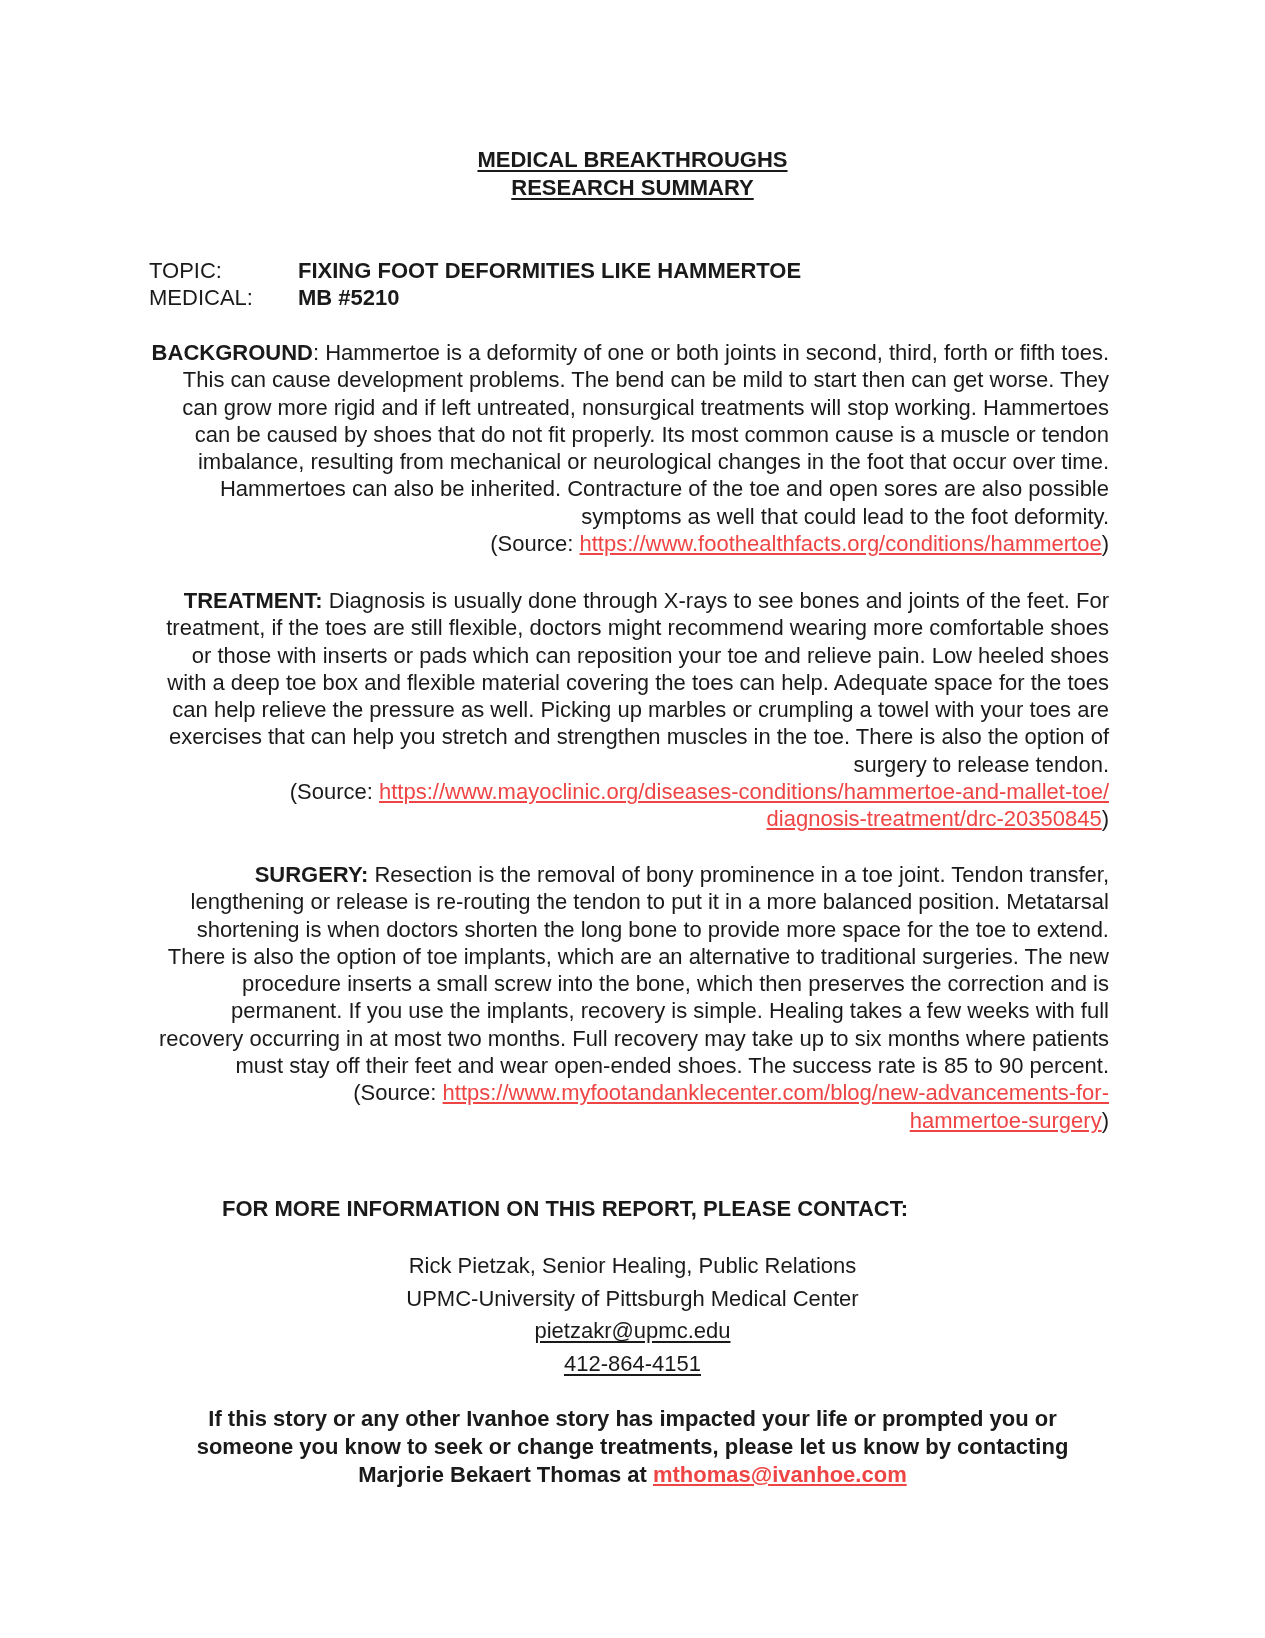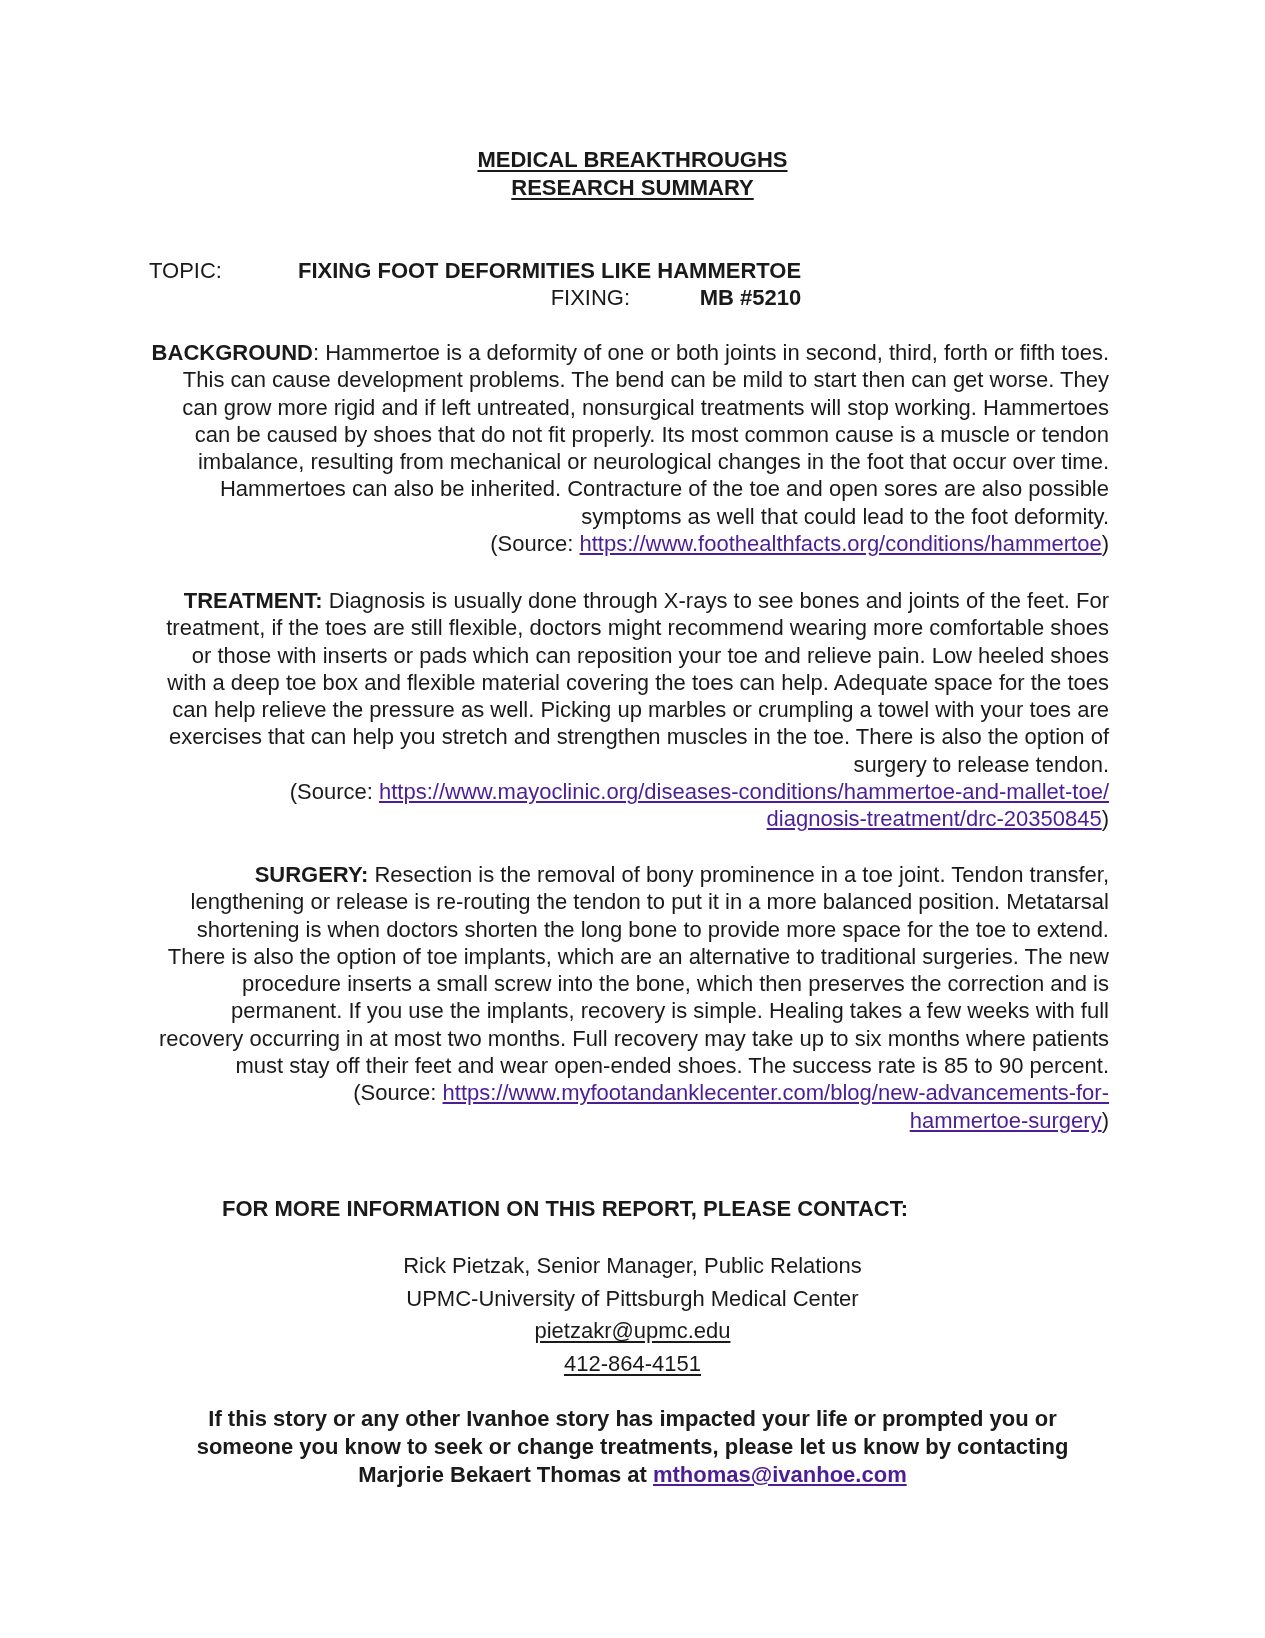--- a/index.html
+++ b/index.html
@@ -2,27 +2,27 @@
 <html><head>
 <meta charset="utf-8">
 <style>
   html, body { margin: 0; padding: 0; background: #ffffff; }
   body { width: 1265px; height: 1638px; position: relative; overflow: hidden;
          font-family: "Liberation Sans", sans-serif; color: #1a1a1a; }
   .title { position: absolute; left: 0; width: 1265px; text-align: center;
            font-weight: bold; font-size: 22px; line-height: 28px; top: 146px; }
   .title div span { text-decoration: underline; text-underline-offset: 3px; }
   .meta { position: absolute; left: 149px; top: 257px; font-size: 22px; line-height: 27px; }
-  .meta .row { display: flex; justify-content: flex-end; }
+  .meta .row { display: flex; }
   .meta .lbl { width: 149px; }
   .meta .val { font-weight: bold; }
   .section { position: absolute; left: 149px; width: 960px; font-size: 22px; line-height: 27.3px; }
   .section .head { font-weight: bold; }
   .section p { margin: 0; text-align: right; }
-  a.link { color: #4c1d95; text-decoration: underline; text-underline-offset: 2px; }
+  a.link { color: #ef4444; text-decoration: underline; text-underline-offset: 2px; }
   .contact-head { position: absolute; left: 0; width: 1130px; text-align: center;
                   font-weight: bold; font-size: 22px; top: 1196px; }
   .contact { position: absolute; left: 0; width: 1265px; text-align: center;
              font-size: 22px; line-height: 32.5px; top: 1250px; }
   .contact .u { text-decoration: underline; text-underline-offset: 3px; }
   .ivanhoe { position: absolute; left: 150px; width: 965px; text-align: center;
              font-weight: bold; font-size: 22px; line-height: 28px; top: 1405px; }
 </style>
 </head>
 <body>
@@ -31,21 +31,21 @@
   <div><span>MEDICAL BREAKTHROUGHS</span></div>
   <div><span>RESEARCH SUMMARY</span></div>
 </div>
 
 <div class="meta">
   <div class="row">
     <span class="lbl">TOPIC:</span>
     <span class="val">FIXING FOOT DEFORMITIES LIKE HAMMERTOE</span>
   </div>
   <div class="row">
-    <span class="lbl">FIXING:</span>
+    <span class="lbl">MEDICAL:</span>
     <span class="val">MB #5210</span>
   </div>
 </div>
 
 <div class="section" style="top:339px;">
   <p><span class="head">BACKGROUND</span><span>:</span><span> Hammertoe is a deformity of one or both joints in second, third, forth or fifth toes. This can cause development problems.  The bend can be mild to start then can get worse. They can grow more rigid and if left untreated, nonsurgical treatments will stop working. Hammertoes can be caused by shoes that do not fit properly. Its most common cause is a muscle or tendon imbalance, resulting from mechanical or neurological changes in the foot that occur over time. Hammertoes can also be inherited. Contracture of the toe and open sores are also possible symptoms as well that could lead to the foot deformity.</span></p>
   <p><span>(Source: </span><a class="link">https://www.foothealthfacts.org/conditions/hammertoe</a><span>)</span></p>
 </div>
 
 <div class="section" style="top:587px;">
@@ -54,21 +54,21 @@
 </div>
 
 <div class="section" style="top:861px;">
   <p><span class="head">SURGERY:</span><span>  Resection is the removal of bony prominence in a toe joint. Tendon transfer, lengthening or release is re-routing the tendon to put it in a more balanced position. Metatarsal shortening is when doctors shorten the long bone to provide more space for the toe to extend. There is also the option of toe implants, which are an alternative to traditional surgeries. The new procedure inserts a small screw into the bone, which then preserves the correction and is permanent. If you use the implants, recovery is simple. Healing takes a few weeks with full recovery occurring in at most two months. Full recovery may take up to six months where patients must stay off their feet and wear open-ended shoes. The success rate is 85 to 90 percent.</span></p>
   <p><span>(Source: </span><a class="link">https://www.myfootandanklecenter.com/blog/new-advancements-for-</a><br><a class="link">hammertoe-surgery</a><span>)</span></p>
 </div>
 
 <div class="contact-head">FOR MORE INFORMATION ON THIS REPORT, PLEASE CONTACT:</div>
 
 <div class="contact">
-  <div>Rick Pietzak, Senior Manager, Public Relations</div>
+  <div>Rick Pietzak, Senior Healing, Public Relations</div>
   <div>UPMC-University of Pittsburgh Medical Center</div>
   <div><span class="u">pietzakr@upmc.edu</span></div>
   <div><span class="u">412-864-4151</span></div>
 </div>
 
 <div class="ivanhoe">
   <div>If this story or any other Ivanhoe story has impacted your life or prompted you or</div>
   <div>someone you know to seek or change treatments, please let us know by contacting</div>
   <div><span>Marjorie Bekaert Thomas at </span><a class="link">mthomas@ivanhoe.com</a></div>
 </div>

